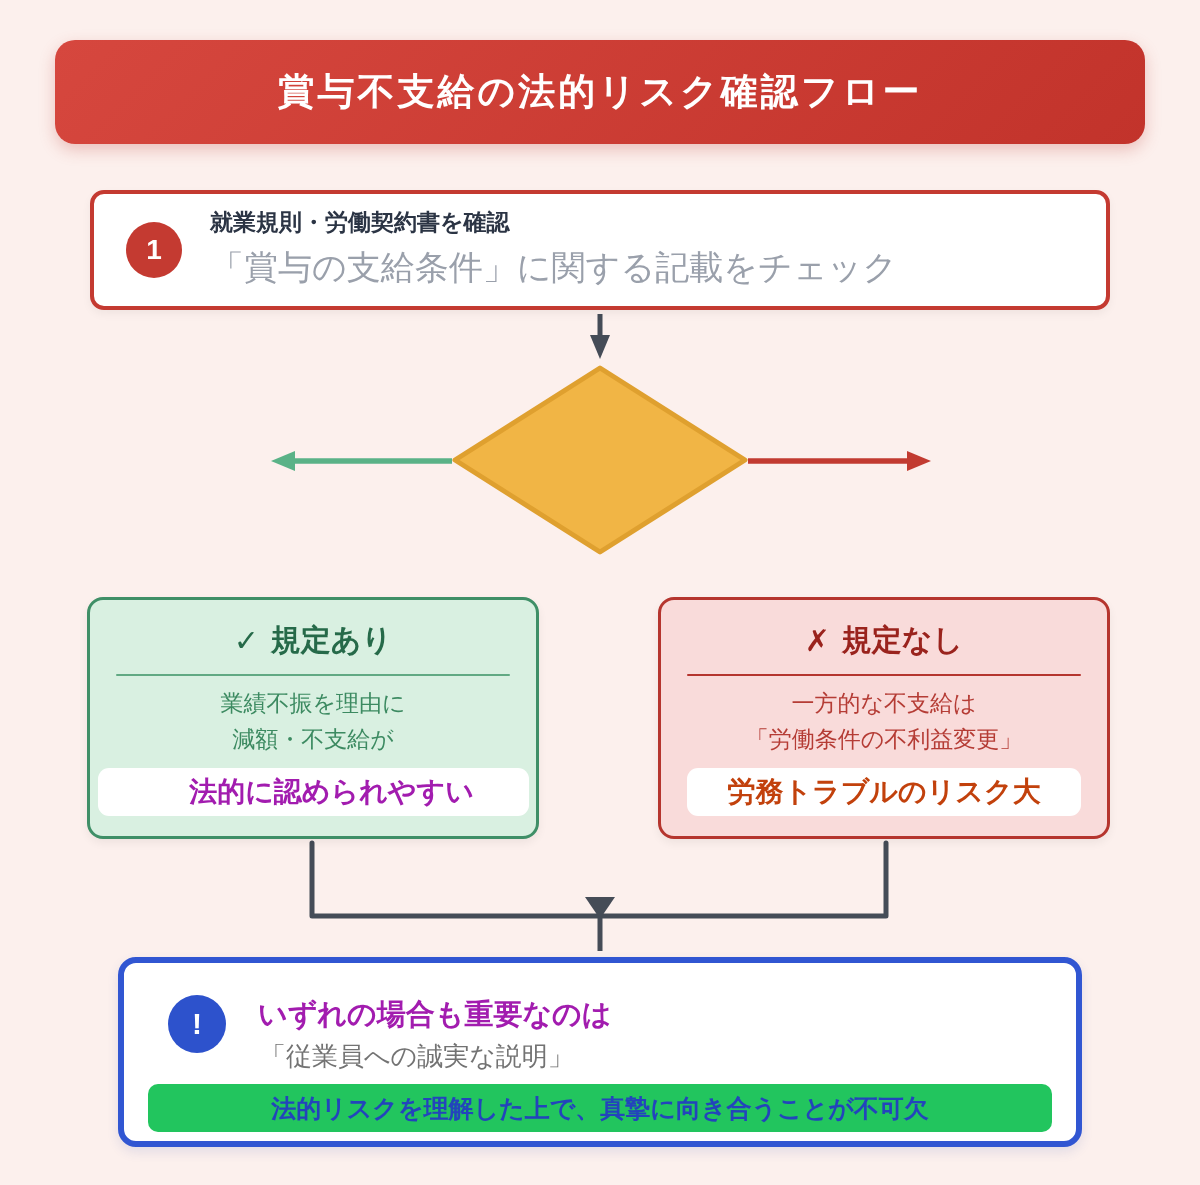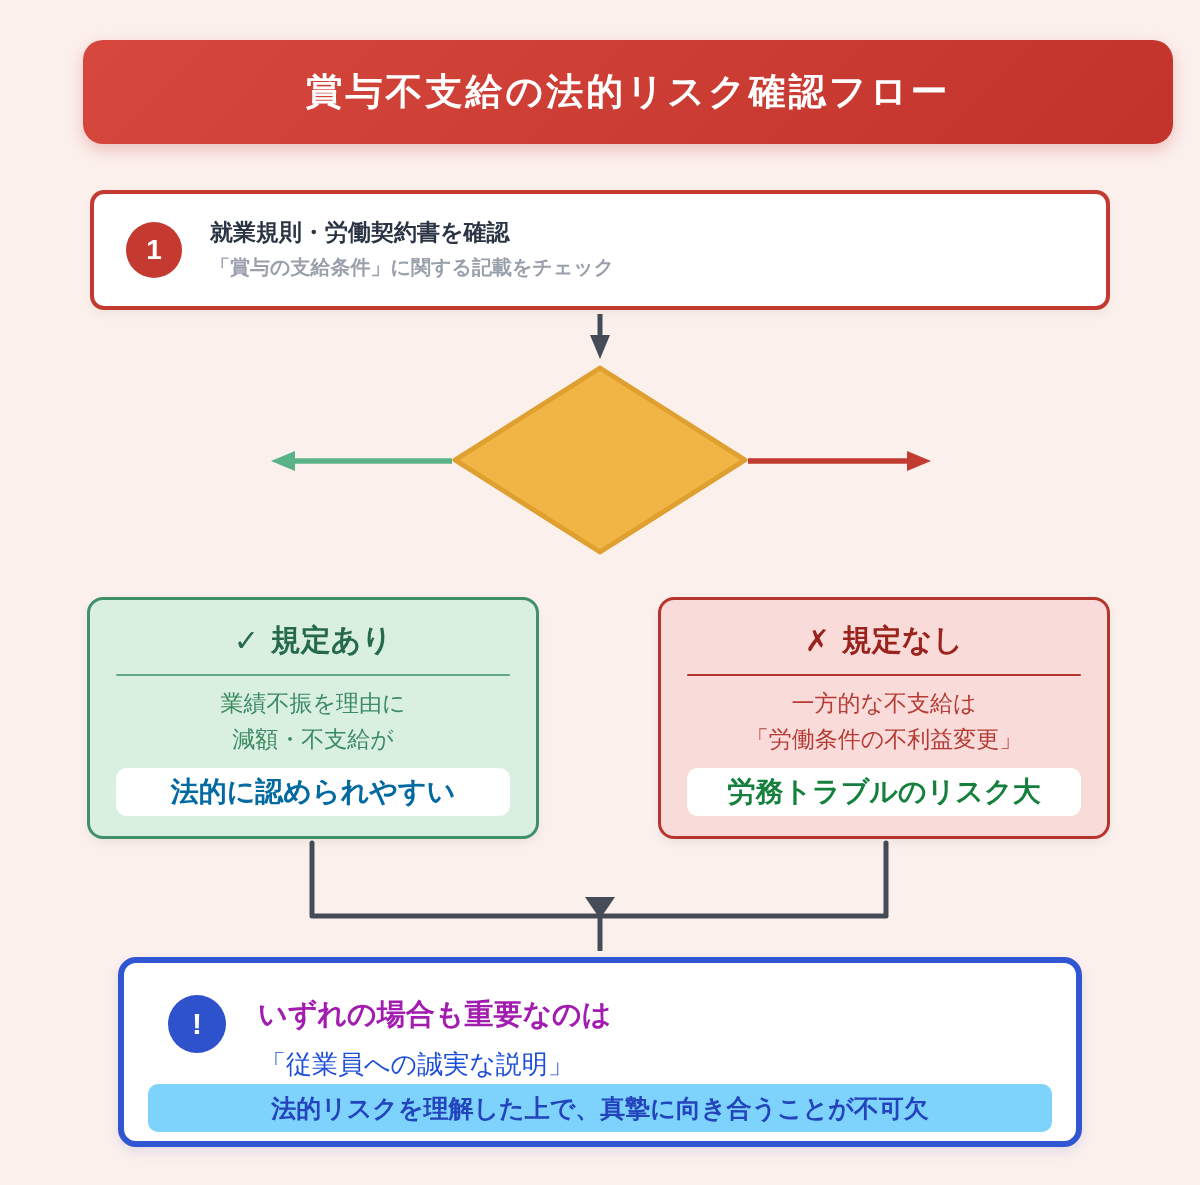--- a/index.html
+++ b/index.html
@@ -3,32 +3,32 @@
 <meta charset="utf-8">
 <style>
   html,body{margin:0;padding:0;}
   body{font-family:"Liberation Sans","DejaVu Sans",sans-serif;background:#e9e4e2;}
   .canvas{position:relative;width:1200px;height:1185px;background:#fcf0ed;overflow:hidden;margin:0 auto;}
 
   
   .banner{position:absolute;left:55px;top:40px;width:1090px;height:104px;
     background:linear-gradient(135deg,#d6473e 0%,#c2332b 100%);
     border-radius:20px;display:flex;align-items:center;justify-content:center;
-    box-shadow:0 6px 16px rgba(190,70,60,.28);margin-left:28px;}
+    box-shadow:0 6px 16px rgba(190,70,60,.28);}
   .banner-text{color:#ffffff;font-size:37px;font-weight:800;letter-spacing:3px;}
 
   
   .step1-card{position:absolute;left:90px;top:190px;width:1020px;height:120px;box-sizing:border-box;
     background:#ffffff;border:4px solid #c43a31;border-radius:14px;
     display:flex;align-items:center;padding-left:32px;gap:28px;
     box-shadow:0 4px 10px rgba(0,0,0,.05);}
   .step-badge{width:56px;height:56px;border-radius:50%;background:#c43a31;color:#fff;
     display:flex;align-items:center;justify-content:center;font-size:28px;font-weight:800;flex:0 0 auto;}
   .step1-title{font-size:23px;font-weight:800;color:#2b3444;line-height:1.15;}
-  .step1-subtitle{font-size:20px;color:#9aa0ab;margin-top:9px;font-weight:bold;}
+  .step1-subtitle{font-size:34px;color:#9aa0ab;margin-top:9px;}
 
   
   .connectors{position:absolute;left:0;top:0;pointer-events:none;}
 
   
   .decision-label{position:absolute;left:455px;top:368px;width:290px;height:184px;
     display:flex;flex-direction:column;align-items:center;justify-content:center;
     font-size:27px;font-weight:800;color:#2f363d;line-height:40px;letter-spacing:1px;}
 
   
@@ -41,34 +41,34 @@
   .yes-card .card-header{color:#266a49;}
   .no-card .card-header{color:#9a231d;}
   .card-divider{height:2.5px;width:100%;margin:13px 0 9px;border-radius:2px;}
   .yes-card .card-divider{background:#61a983;}
   .no-card .card-divider{background:#b5352e;}
   .card-body{font-size:23px;line-height:36px;text-align:center;}
   .yes-card .card-body{color:#3c8a61;}
   .no-card .card-body{color:#b53c35;}
   .card-pill{margin-top:11px;width:100%;height:52px;background:#ffffff;border-radius:11px;
     display:flex;align-items:center;justify-content:center;font-size:28px;font-weight:800;}
-  .yes-card .card-pill{color:#0369a1;}
-  .no-card .card-pill{color:#15803d;}
+  .yes-card .card-pill{color:#a21caf;padding-left:37px;}
+  .no-card .card-pill{color:#c2410c;}
 
   
   .conclusion-card{position:absolute;left:118px;top:957px;width:964px;height:190px;box-sizing:border-box;
     background:#ffffff;border:6px solid #3156d2;border-radius:18px;
     box-shadow:0 5px 12px rgba(40,70,170,.12);}
   .conclusion-icon{position:absolute;left:44px;top:32px;width:58px;height:58px;border-radius:50%;
     background:#2d52cc;color:#ffffff;font-size:30px;font-weight:800;
     display:flex;align-items:center;justify-content:center;}
   .conclusion-title{position:absolute;left:134px;top:32px;font-size:29px;font-weight:800;color:#a21caf;}
-  .conclusion-subtitle{position:absolute;left:136px;top:84px;font-size:26px;color:#1d4ed8;}
+  .conclusion-subtitle{position:absolute;left:136px;top:76px;font-size:26px;color:#737373;}
   .conclusion-pill{position:absolute;left:24px;right:24px;top:121px;height:48px;
-    background:#7dd3fc;border-radius:10px;display:flex;align-items:center;justify-content:center;
+    background:#22c55e;border-radius:10px;display:flex;align-items:center;justify-content:center;
     color:#2344bc;font-size:25px;font-weight:800;}
 </style>
 </head>
 <body>
 
 <div class="canvas">
 
   <svg class="connectors" width="1200" height="1185" viewBox="0 0 1200 1185">
     <defs>
       <marker id="headDark" markerUnits="userSpaceOnUse" markerWidth="24" markerHeight="20" viewBox="0 0 24 20" refX="5" refY="10" orient="auto">

